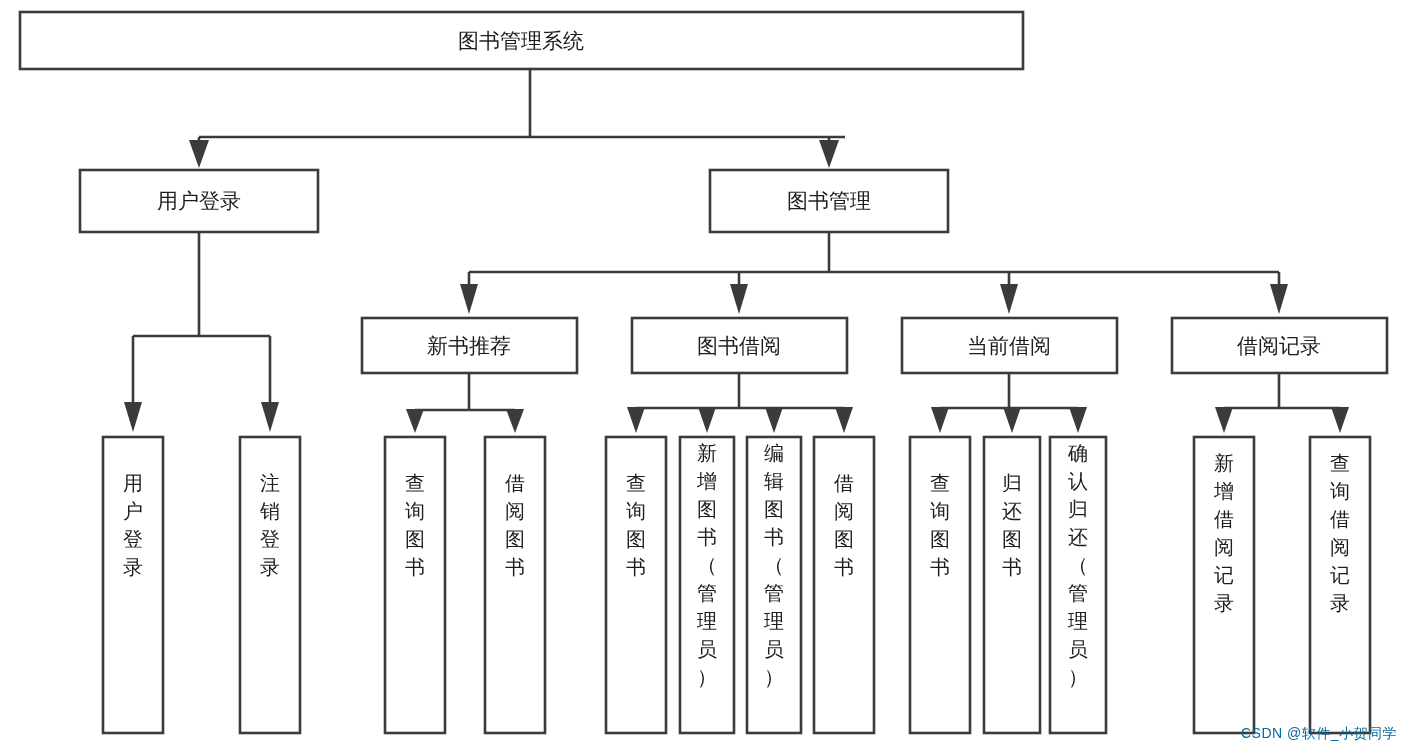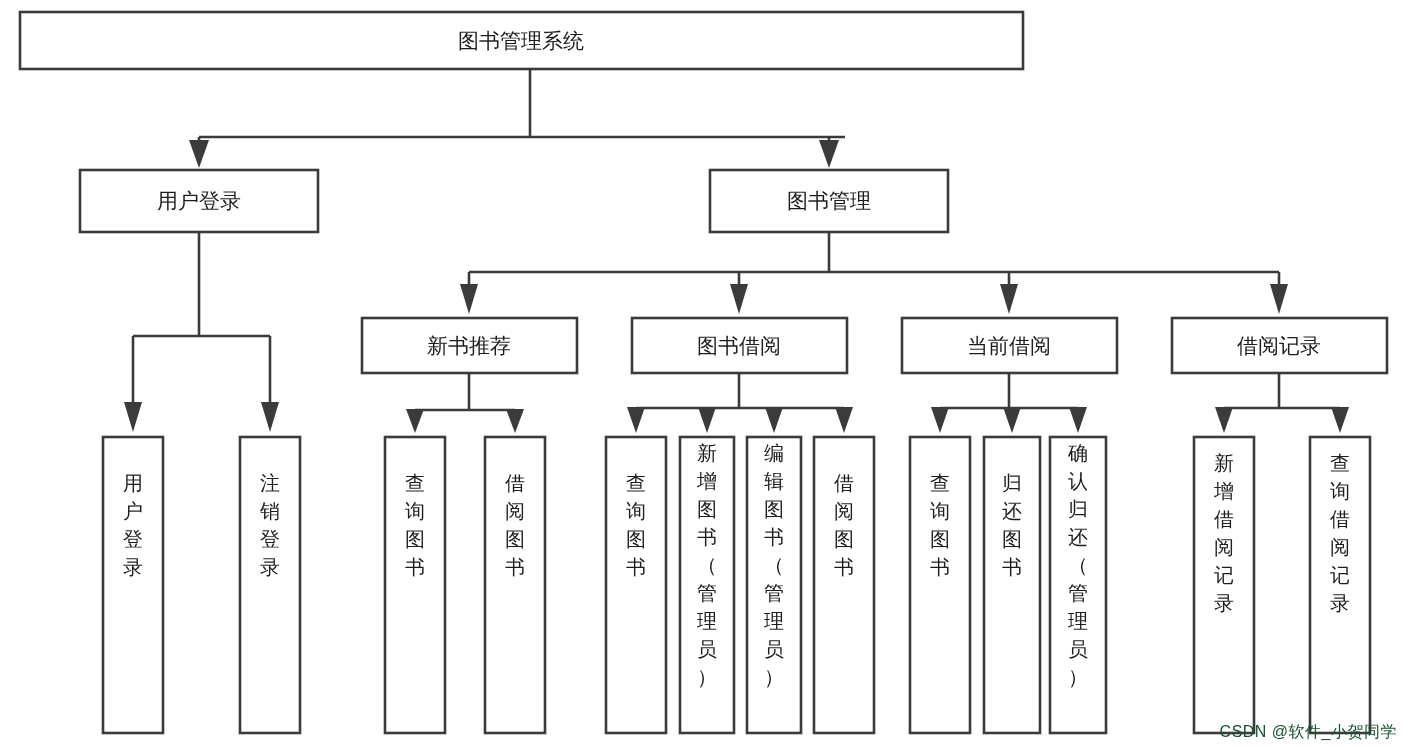--- a/index.html
+++ b/index.html
@@ -53,22 +53,22 @@
     font-family: "Liberation Sans", "DejaVu Sans", sans-serif;
     font-size: 20px;
     fill: #1d1d1d;
     text-anchor: middle;
   }
   .watermark-text {
     position: absolute;
     right: 8px;
     bottom: 4px;
     font-family: "Liberation Sans", "DejaVu Sans", sans-serif;
-    font-size: 16px;
-    color: #14532d;
+    font-size: 14px;
+    color: #0369a1;
     white-space: nowrap;
     letter-spacing: 0.5px;
     user-select: none;
   }
 </style>
 </head>
 <body>
 
 <div id="diagram-root">
 

